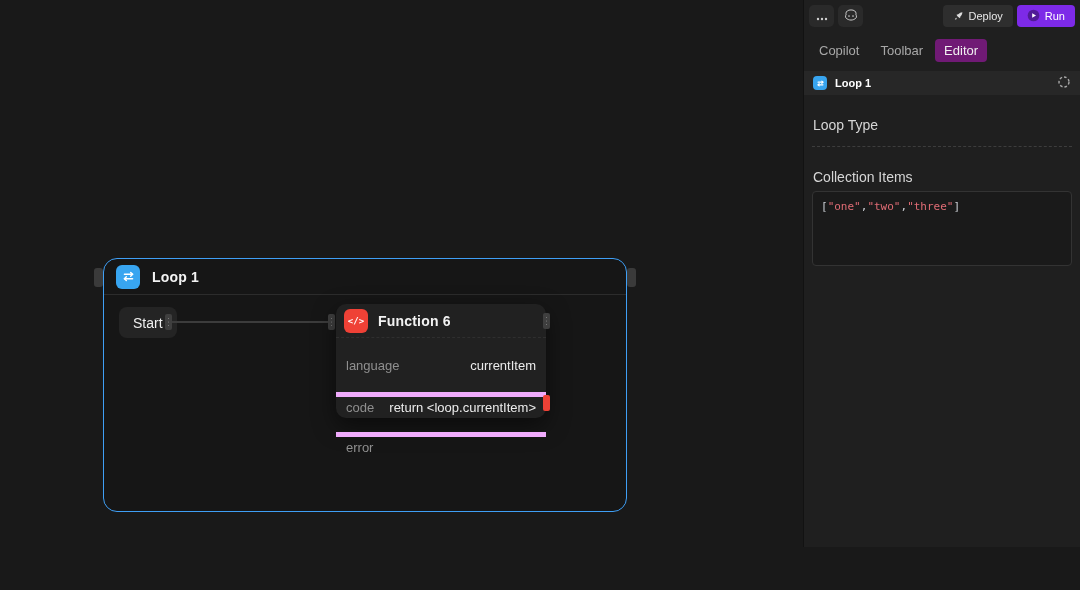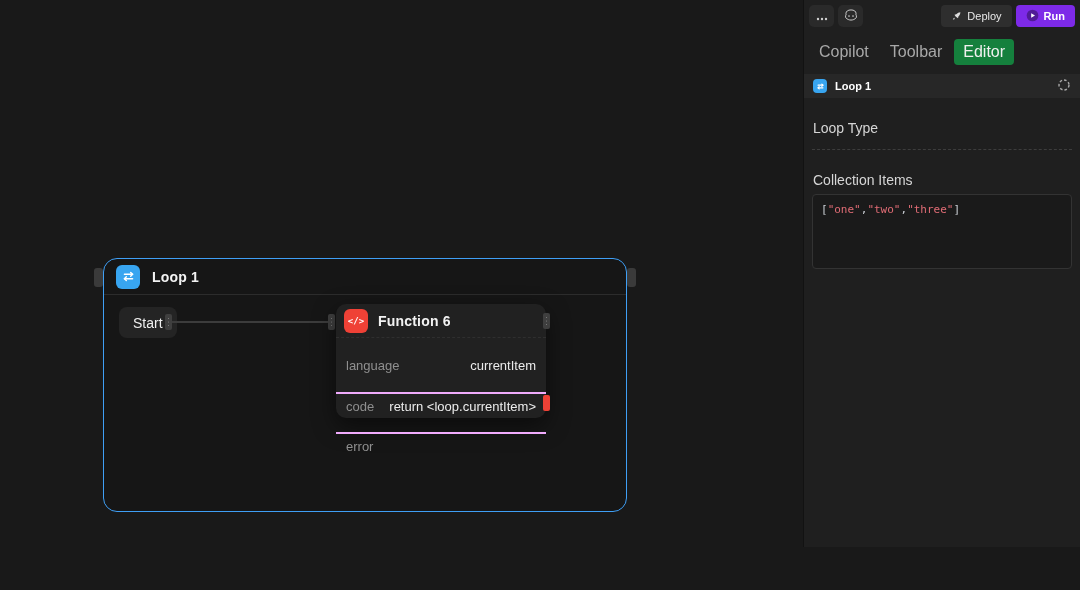--- a/index.html
+++ b/index.html
@@ -37,41 +37,41 @@
 
   .function-node{position:absolute;left:232px;top:45px;width:210px;height:114px;background:#212121;
                  border-radius:10px;box-shadow:0 8px 22px rgba(0,0,0,.5);}
   .fn-header{height:34px;display:flex;align-items:center;gap:10px;padding:0 8px;
              border-bottom:1px dashed #2f2f2f;}
   .function-node .node-icon{background:var(--function-red);color:#fff;
              font-family:"DejaVu Sans Mono",monospace;font-size:9px;font-weight:bold;}
   .fn-out{right:-4px;top:9px;position:absolute;}
   .fn-row{height:26px;display:flex;align-items:center;justify-content:space-between;
           padding:0 10px;font-size:13px;margin-top:14px;}
-  .fn-row + .fn-row{border-top:2px solid #f0abfc;}
+  .fn-row + .fn-row{border-top:5px solid #f0abfc;}
   .fn-row .lbl{color:#8f8f8f;}
   .fn-row .val{color:#ececec;}
   .error-handle{position:absolute;right:-4px;bottom:7px;width:7px;height:16px;
                 background:var(--function-red);border-radius:2px;}
 
   
   .panel{position:absolute;right:0;top:0;width:277px;height:547px;background:var(--panel-bg);
          border-left:1px solid #121212;}
   .panel-toolbar{display:flex;align-items:center;gap:4px;padding:5px 4px 5px 5px;}
   .icon-btn{width:25px;height:22px;background:#2a2a2a;border:none;border-radius:5px;
             display:flex;align-items:center;justify-content:center;cursor:pointer;}
   .spacer{flex:1;}
   .btn{height:22px;border:none;border-radius:4px;display:flex;align-items:center;gap:5px;
        padding:0 10px;font-size:11px;font-family:inherit;cursor:pointer;}
   .btn-deploy{background:#2e2e2e;color:#e8e8e8;}
-  .btn-run{background:var(--run-purple);color:#fff;margin-right:1px;font-weight:bold;}
+  .btn-run{background:var(--run-purple);color:#fff;margin-right:1px;}
 
   .panel-tabs{display:flex;align-items:center;gap:3px;padding:7px 6px 6px;}
-  .tab{font-size:16px;color:#a8a8a8;padding:4px 9px;border-radius:4px;cursor:pointer;}
-  .tab.active{background:#15803d;color:#f0f0f0;}
+  .tab{font-size:13px;color:#a8a8a8;padding:4px 9px;border-radius:4px;cursor:pointer;}
+  .tab.active{background:#701a75;color:#f0f0f0;}
 
   .inspector-header{height:24px;background:#272727;display:flex;align-items:center;gap:8px;
                     padding:0 9px;margin-top:3px;}
   .mini-icon{width:14px;height:14px;border-radius:4px;background:var(--loop-blue);
              display:flex;align-items:center;justify-content:center;flex:0 0 auto;}
   .inspector-title{font-size:11px;font-weight:700;color:#fff;}
   .sync-btn{margin-left:auto;background:none;border:none;display:flex;align-items:center;cursor:pointer;padding:0;}
 
   .field-label{font-size:14px;color:#d6d6d6;margin:22px 9px 5px;}
   .select{height:22px;margin:0 8px;background:#2b2b2b;border-radius:5px;display:flex;

